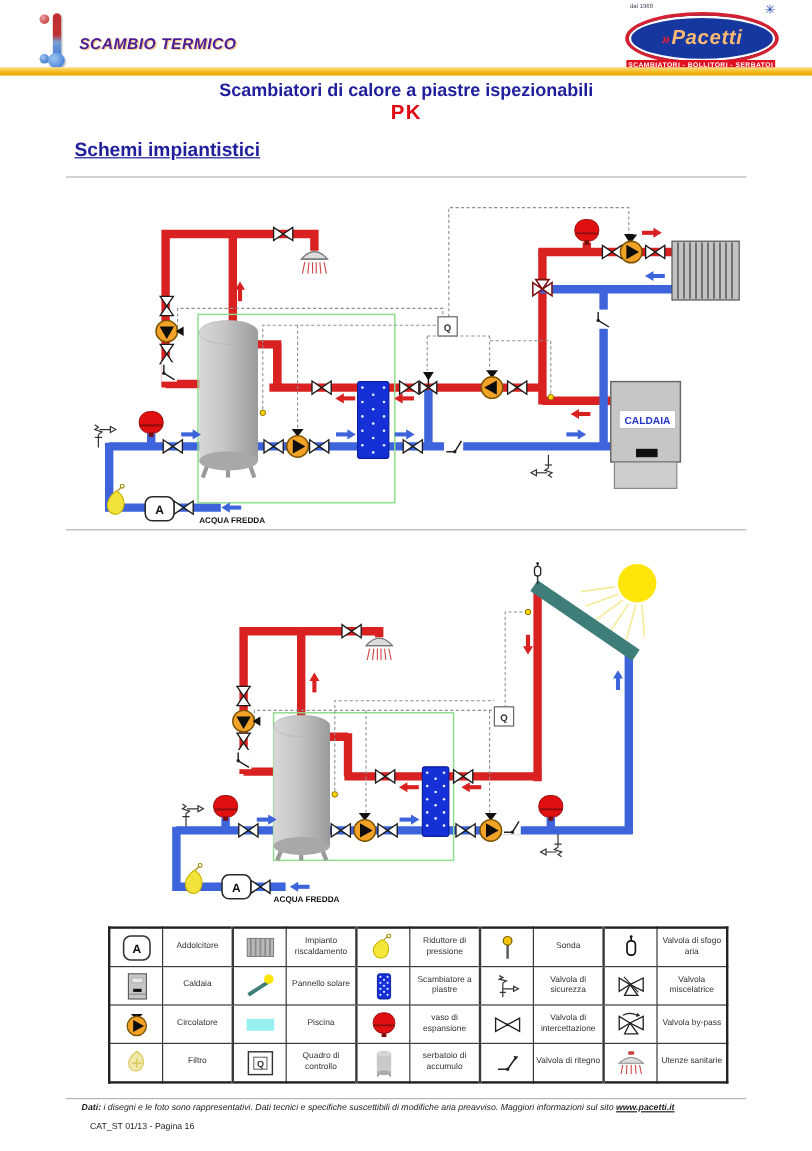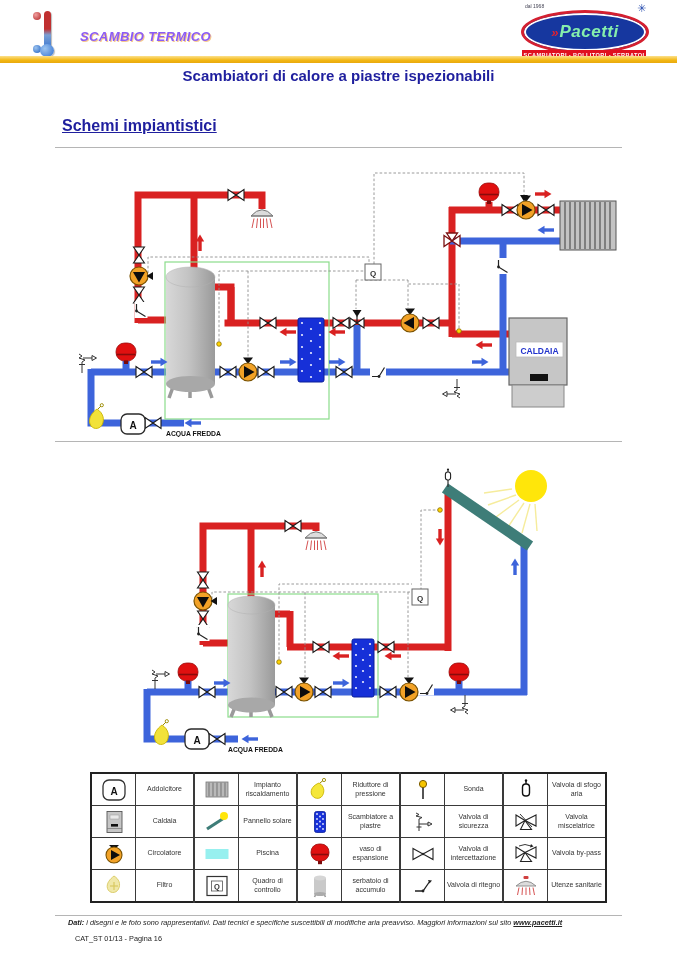--- a/index.html
+++ b/index.html
@@ -1,35 +1,35 @@
 <!DOCTYPE html>
 <html><head>
 <meta charset="utf-8">
 <style>
   html,body{margin:0;padding:0;background:#fff;}
   .page{position:relative;width:677px;height:959px;background:#fff;overflow:hidden;
         font-family:"Liberation Sans","DejaVu Sans",sans-serif;}
   .abs{position:absolute;}
   
-  .brand-left{left:80px;top:29px;font-size:13px;font-weight:bold;font-style:italic;
-      color:#8b5cf6;letter-spacing:.4px;text-shadow:1px 1px 0 #f6c98e;}
+  .brand-left{left:66px;top:29px;font-size:13px;font-weight:bold;font-style:italic;
+      color:#4c1d95;letter-spacing:.4px;text-shadow:1px 1px 0 #f6c98e;}
   .thermo{left:33px;top:9px;width:26px;height:48px;}
   .thermo .bar{position:absolute;left:11px;top:2px;width:7px;height:40px;border-radius:4px;
       background:linear-gradient(#c03030 0%,#c03030 45%,#7a9fd4 60%,#2f6fd0 100%);box-shadow:1px 1px 1px #bbb;}
   .thermo .bulb{position:absolute;left:7px;top:35px;width:14px;height:13px;border-radius:50%;
       background:radial-gradient(circle at 35% 35%,#9cc4f0,#2f6fd0);box-shadow:1px 1px 1px #bbb;}
   .thermo .dot-r{position:absolute;left:0;top:3px;width:8px;height:8px;border-radius:50%;
       background:radial-gradient(circle at 35% 35%,#f0a0a0,#b02020);}
   .thermo .dot-b{position:absolute;left:0;top:36px;width:8px;height:8px;border-radius:50%;
       background:radial-gradient(circle at 35% 35%,#9cc4f0,#2060c0);}
   .plogo{left:513px;top:3px;width:140px;height:58px;}
   .plogo .oval{position:absolute;left:8px;top:7px;width:122px;height:38px;border-radius:50%;
       background:#16379f;border:3px solid #d42030;box-shadow:inset 0 0 0 2px #fff;
       display:flex;align-items:center;justify-content:center;}
-  .plogo .pname{color:#86efac;font-weight:bold;font-style:italic;font-size:17px;letter-spacing:.5px;}
+  .plogo .pname{color:#fdba74;font-weight:bold;font-style:italic;font-size:17px;letter-spacing:.5px;}
   .plogo .chev{color:#e02030;font-weight:bold;font-style:italic;font-size:13px;margin-right:1px;}
   .plogo .since{position:absolute;left:12px;top:0px;font-size:5px;color:#445;}
   .plogo .gear{position:absolute;left:124px;top:-1px;font-size:11px;color:#2a4fb0;}
   .plogo .band{position:absolute;left:9px;top:47px;width:124px;height:10px;background:#e01020;
       color:#fff;font-size:5.6px;font-weight:bold;letter-spacing:.4px;text-align:center;line-height:10px;}
   .goldbar{left:0;top:56px;width:677px;height:7px;
       background:linear-gradient(#fce08a,#f2b713 60%,#e9a90e);}
   .title-main{left:0;right:0;top:67px;text-align:center;font-size:15px;font-weight:bold;color:#1f1f9e;}
   .title-model{left:0;right:0;top:84px;text-align:center;font-size:17px;font-weight:bold;color:#e30613;letter-spacing:1px;}
   .sec-head{left:62px;top:117px;font-size:16px;font-weight:bold;color:#1f1f9e;text-decoration:underline;}
@@ -157,20 +157,21 @@
     <div class="gear">✳</div>
     <div class="oval">
       <span class="chev">»</span>
       <span class="pname">Pacetti</span>
     </div>
     <div class="band">SCAMBIATORI - BOLLITORI - SERBATOI</div>
   </div>
   <div class="abs goldbar"></div>
 
   <div class="abs title-main">Scambiatori di calore a piastre ispezionabili</div>
+  <div class="abs title-model">PK</div>
   <div class="abs sec-head">Schemi impiantistici</div>
 
   <div class="abs rule" style="left:55px;top:147px;width:567px;"></div>
 
   <svg class="abs" style="left:60px;top:165px;" width="560" height="272" viewBox="0 0 560 272">
 
     <g fill="none" stroke="#d92121" stroke-width="7">
       <path d="M78,158 V30 H202 V44"></path>
         <path d="M134,30 V110"></path>
         <path d="M78,155 H108"></path>

